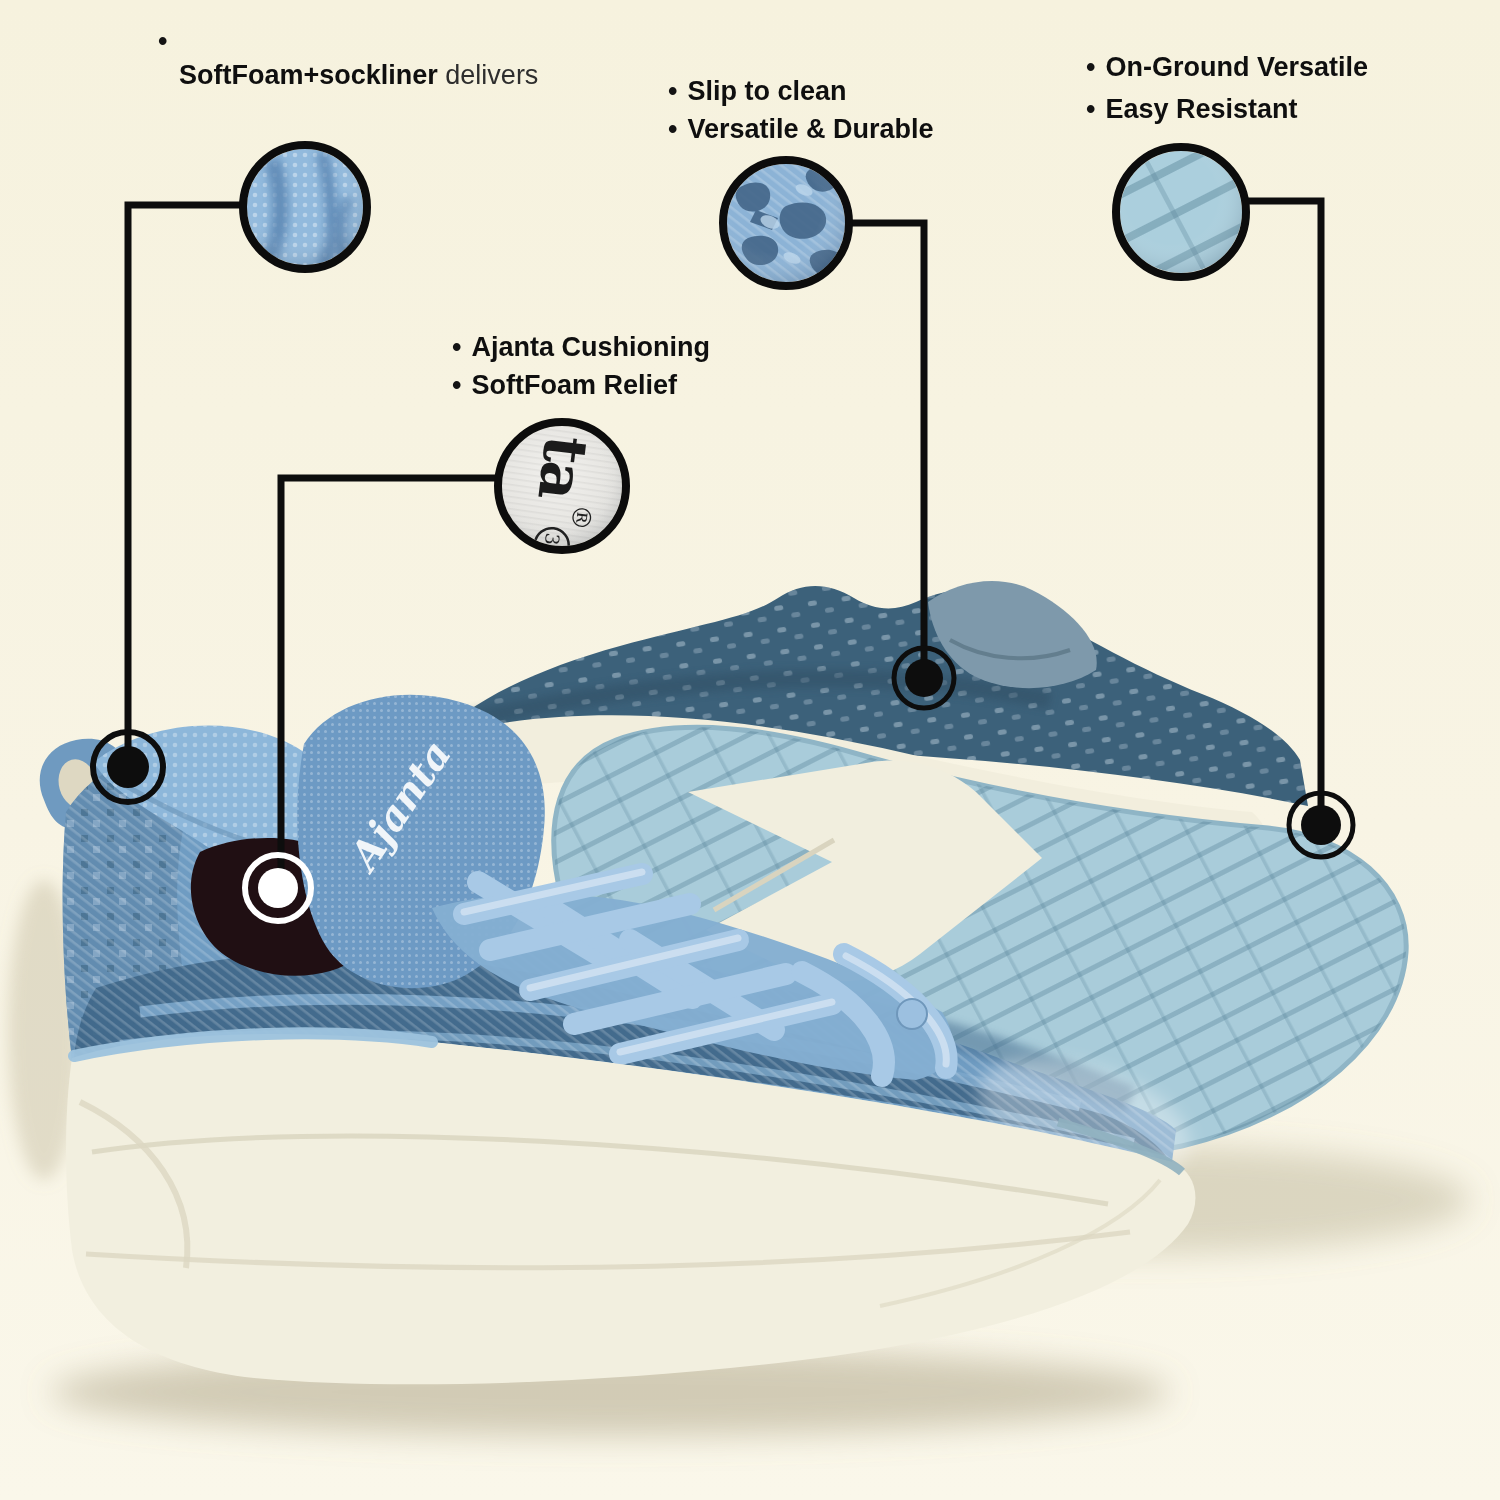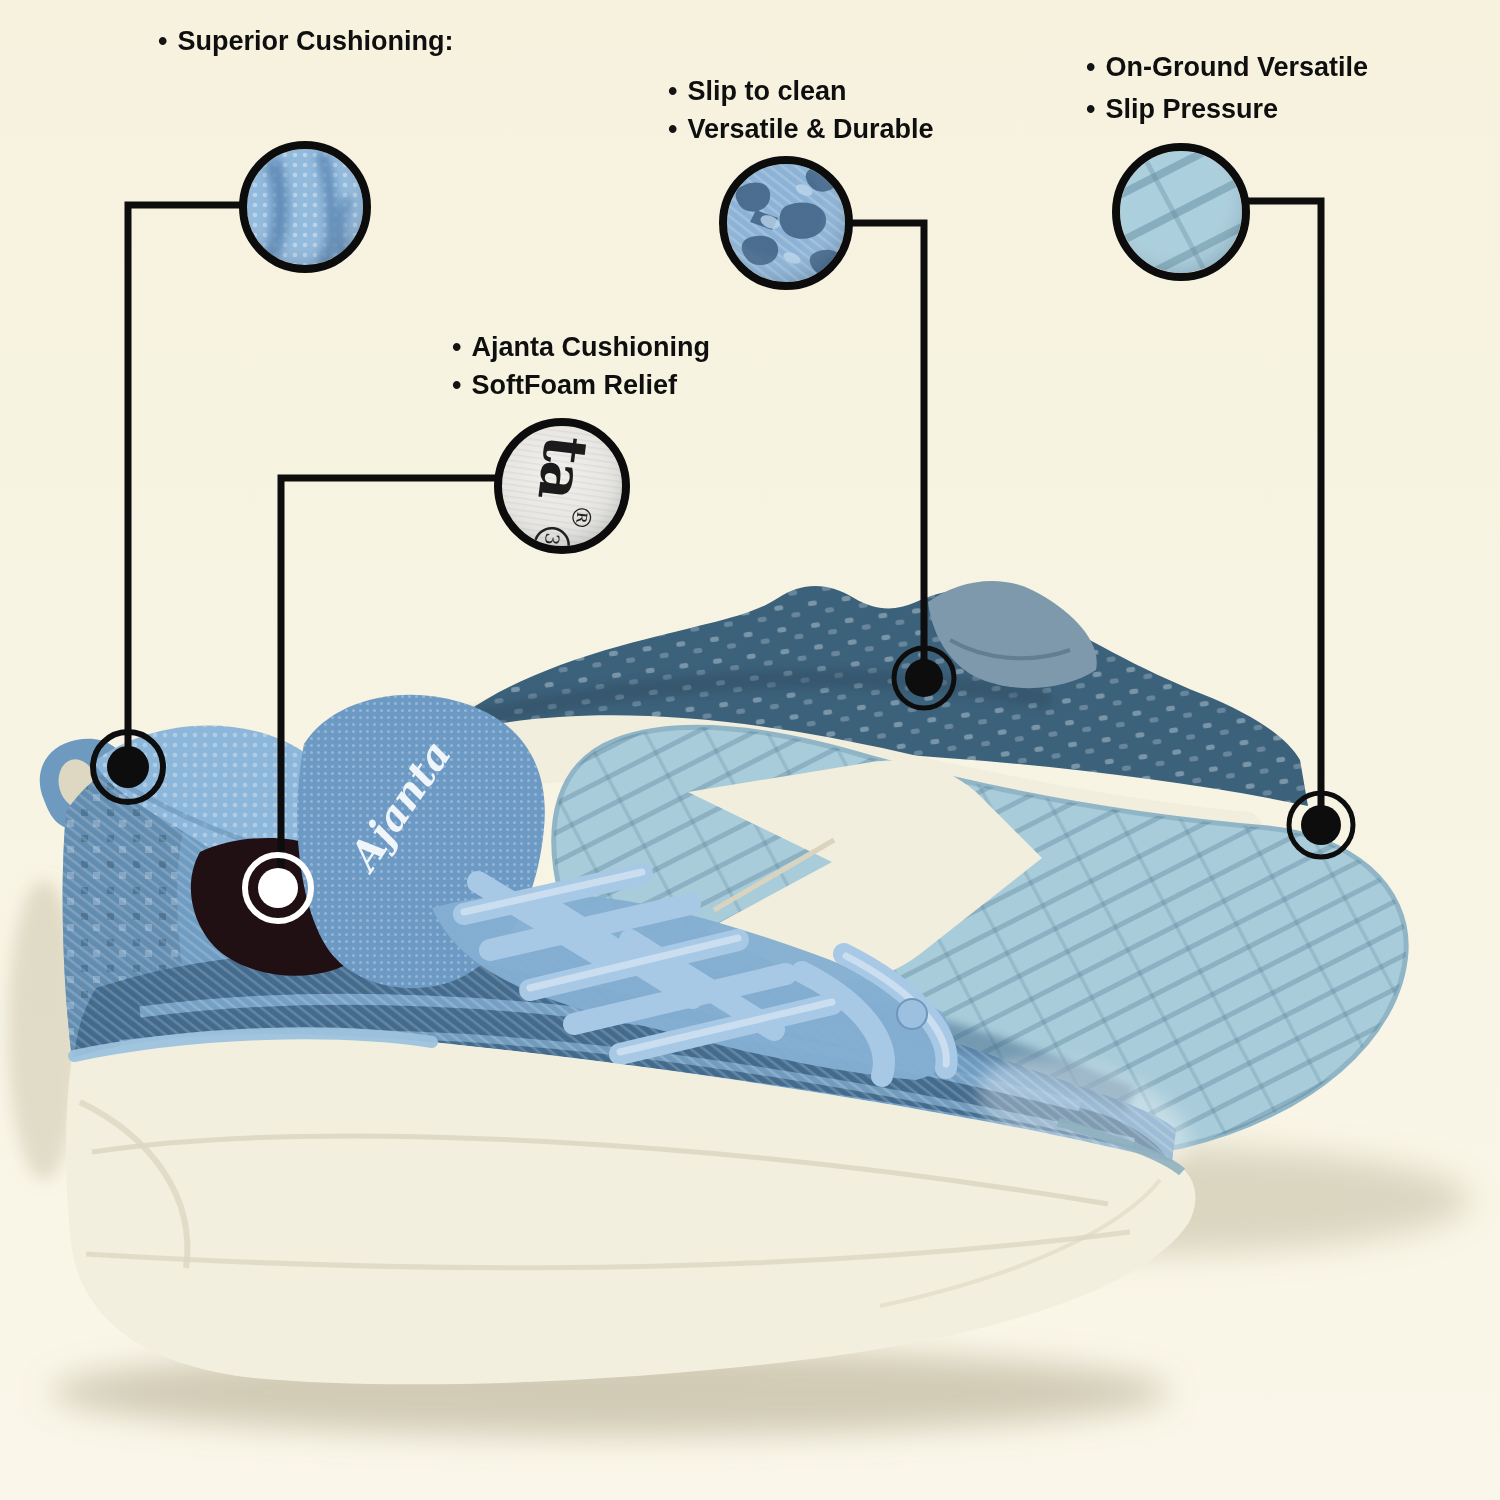--- a/index.html
+++ b/index.html
@@ -276,21 +276,25 @@
     <g>
       <circle cx="1321" cy="825" r="32" fill="none" stroke="#0d0d0d" stroke-width="5"></circle>
       <circle cx="1321" cy="825" r="20" fill="#0d0d0d"></circle>
     </g>
   </g>
 </svg>
 
   <div class="callout" style="left:158px; top:24px;">
     <div class="cline">
       <span class="bullet">•</span>
-      <span class="b">Superior Cushioning:</span>
+    </div>
+    <div class="cline indent">
+      <span>
+        <span class="b">SoftFoam+sockliner</span><span class="r"> delivers</span>
+      </span>
     </div>
   </div>
 
   <div class="callout" style="left:668px; top:74px;">
     <div class="cline">
       <span class="bullet">•</span>
       <span class="b">Slip to clean</span>
     </div>
     <div class="cline mt4">
       <span class="bullet">•</span>
@@ -298,21 +302,21 @@
     </div>
   </div>
 
   <div class="callout" style="left:1086px; top:50px;">
     <div class="cline">
       <span class="bullet">•</span>
       <span class="b">On-Ground Versatile</span>
     </div>
     <div class="cline mt8">
       <span class="bullet">•</span>
-      <span class="b">Slip Pressure</span>
+      <span class="b">Easy Resistant</span>
     </div>
   </div>
 
   <div class="callout" style="left:452px; top:330px;">
     <div class="cline">
       <span class="bullet">•</span>
       <span class="b">Ajanta Cushioning</span>
     </div>
     <div class="cline mt4">
       <span class="bullet">•</span>

